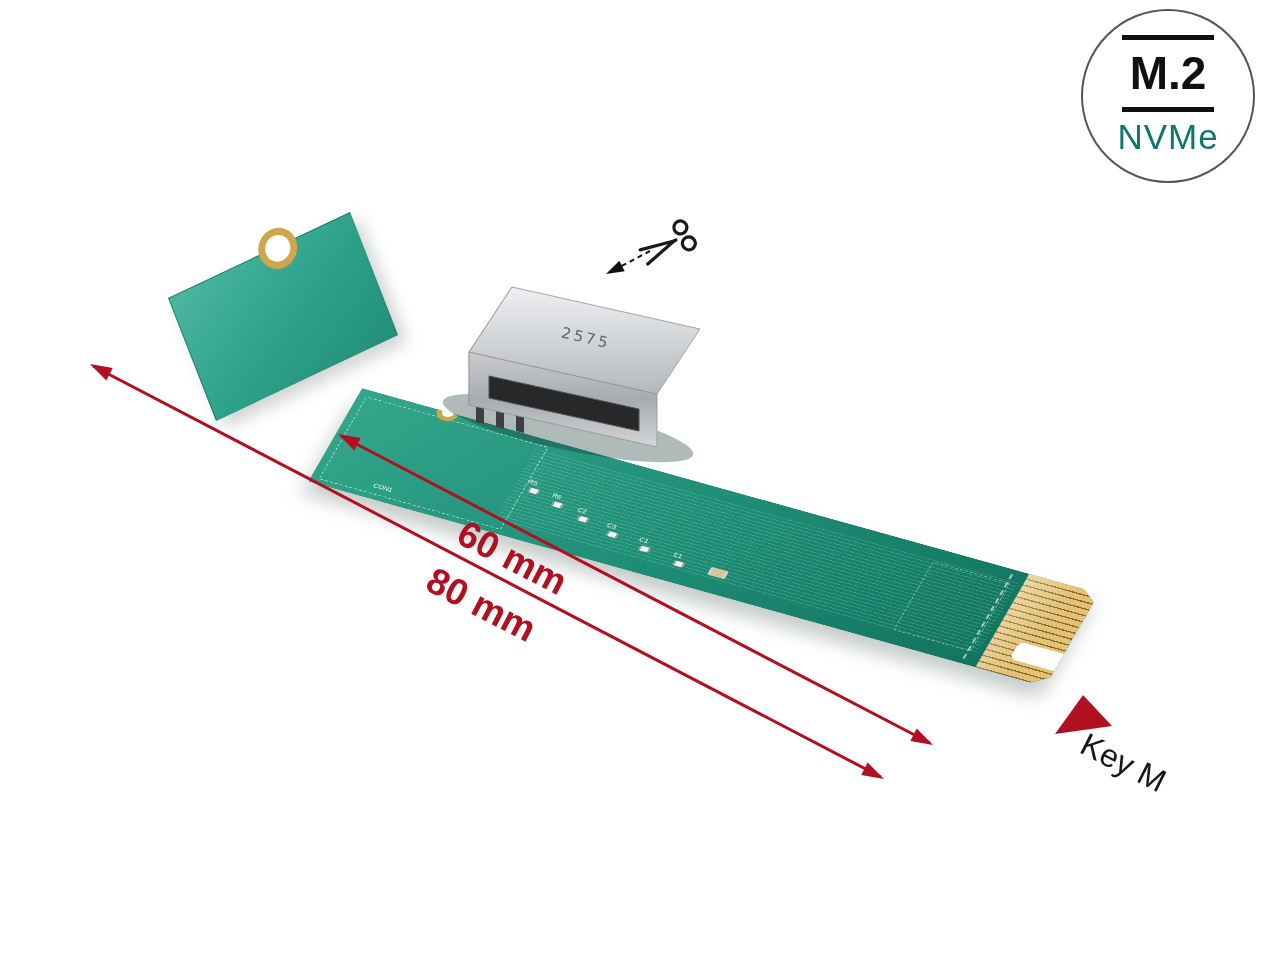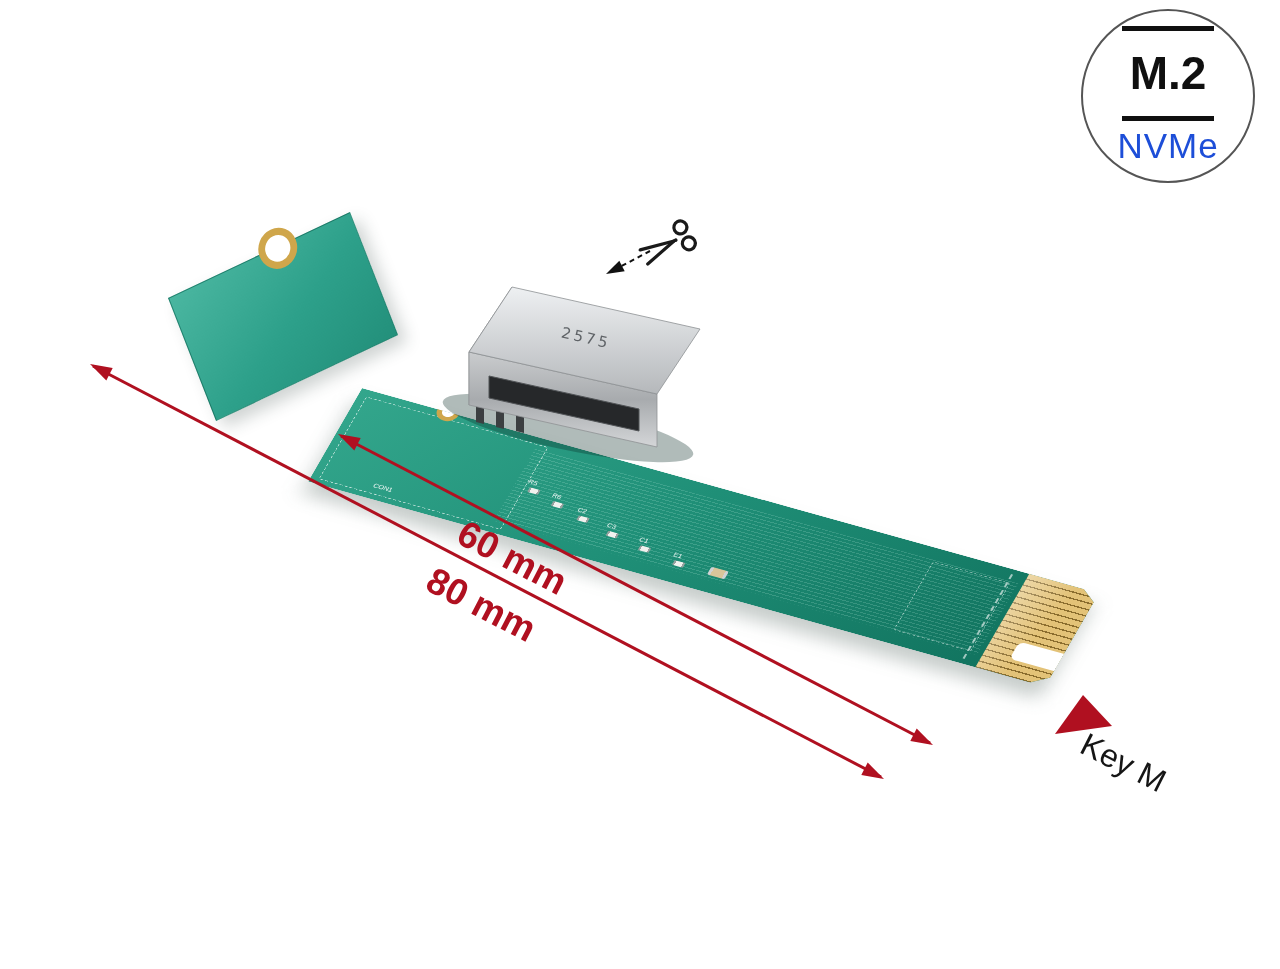--- a/index.html
+++ b/index.html
@@ -52,22 +52,22 @@
   #dim60{left:460px;top:510px;transform:rotate(27.5deg);}
   #dim80{left:429px;top:557px;transform:rotate(27.5deg);}
   #keym{position:absolute;left:1083px;top:724px;font-size:32px;font-weight:500;color:#151515;
     line-height:36px;white-space:nowrap;transform:rotate(27deg);transform-origin:0 50%;z-index:4;}
 
   
   #badge{position:absolute;left:1081px;top:9px;width:174px;height:174px;border-radius:50%;
     border:2px solid #555;box-sizing:border-box;display:flex;flex-direction:column;
     align-items:center;justify-content:center;background:#fff;z-index:4;}
   .m2{font-size:46px;font-weight:700;color:#101010;line-height:1.08;
-    border-top:5px solid #101010;border-bottom:5px solid #101010;padding:18px 8px;}
-  .nvme{font-size:35px;font-weight:500;color:#1d4ed8;margin-top:5px;letter-spacing:1px;}
+    border-top:5px solid #101010;border-bottom:5px solid #101010;padding:9px 8px;}
+  .nvme{font-size:35px;font-weight:500;color:#0f766e;margin-top:5px;letter-spacing:1px;}
 </style>
 </head>
 <body>
 
 <div id="scene">
 
   <div class="board-shadow"></div>
 
   <div class="breakoff">
     <div class="notch"></div>

